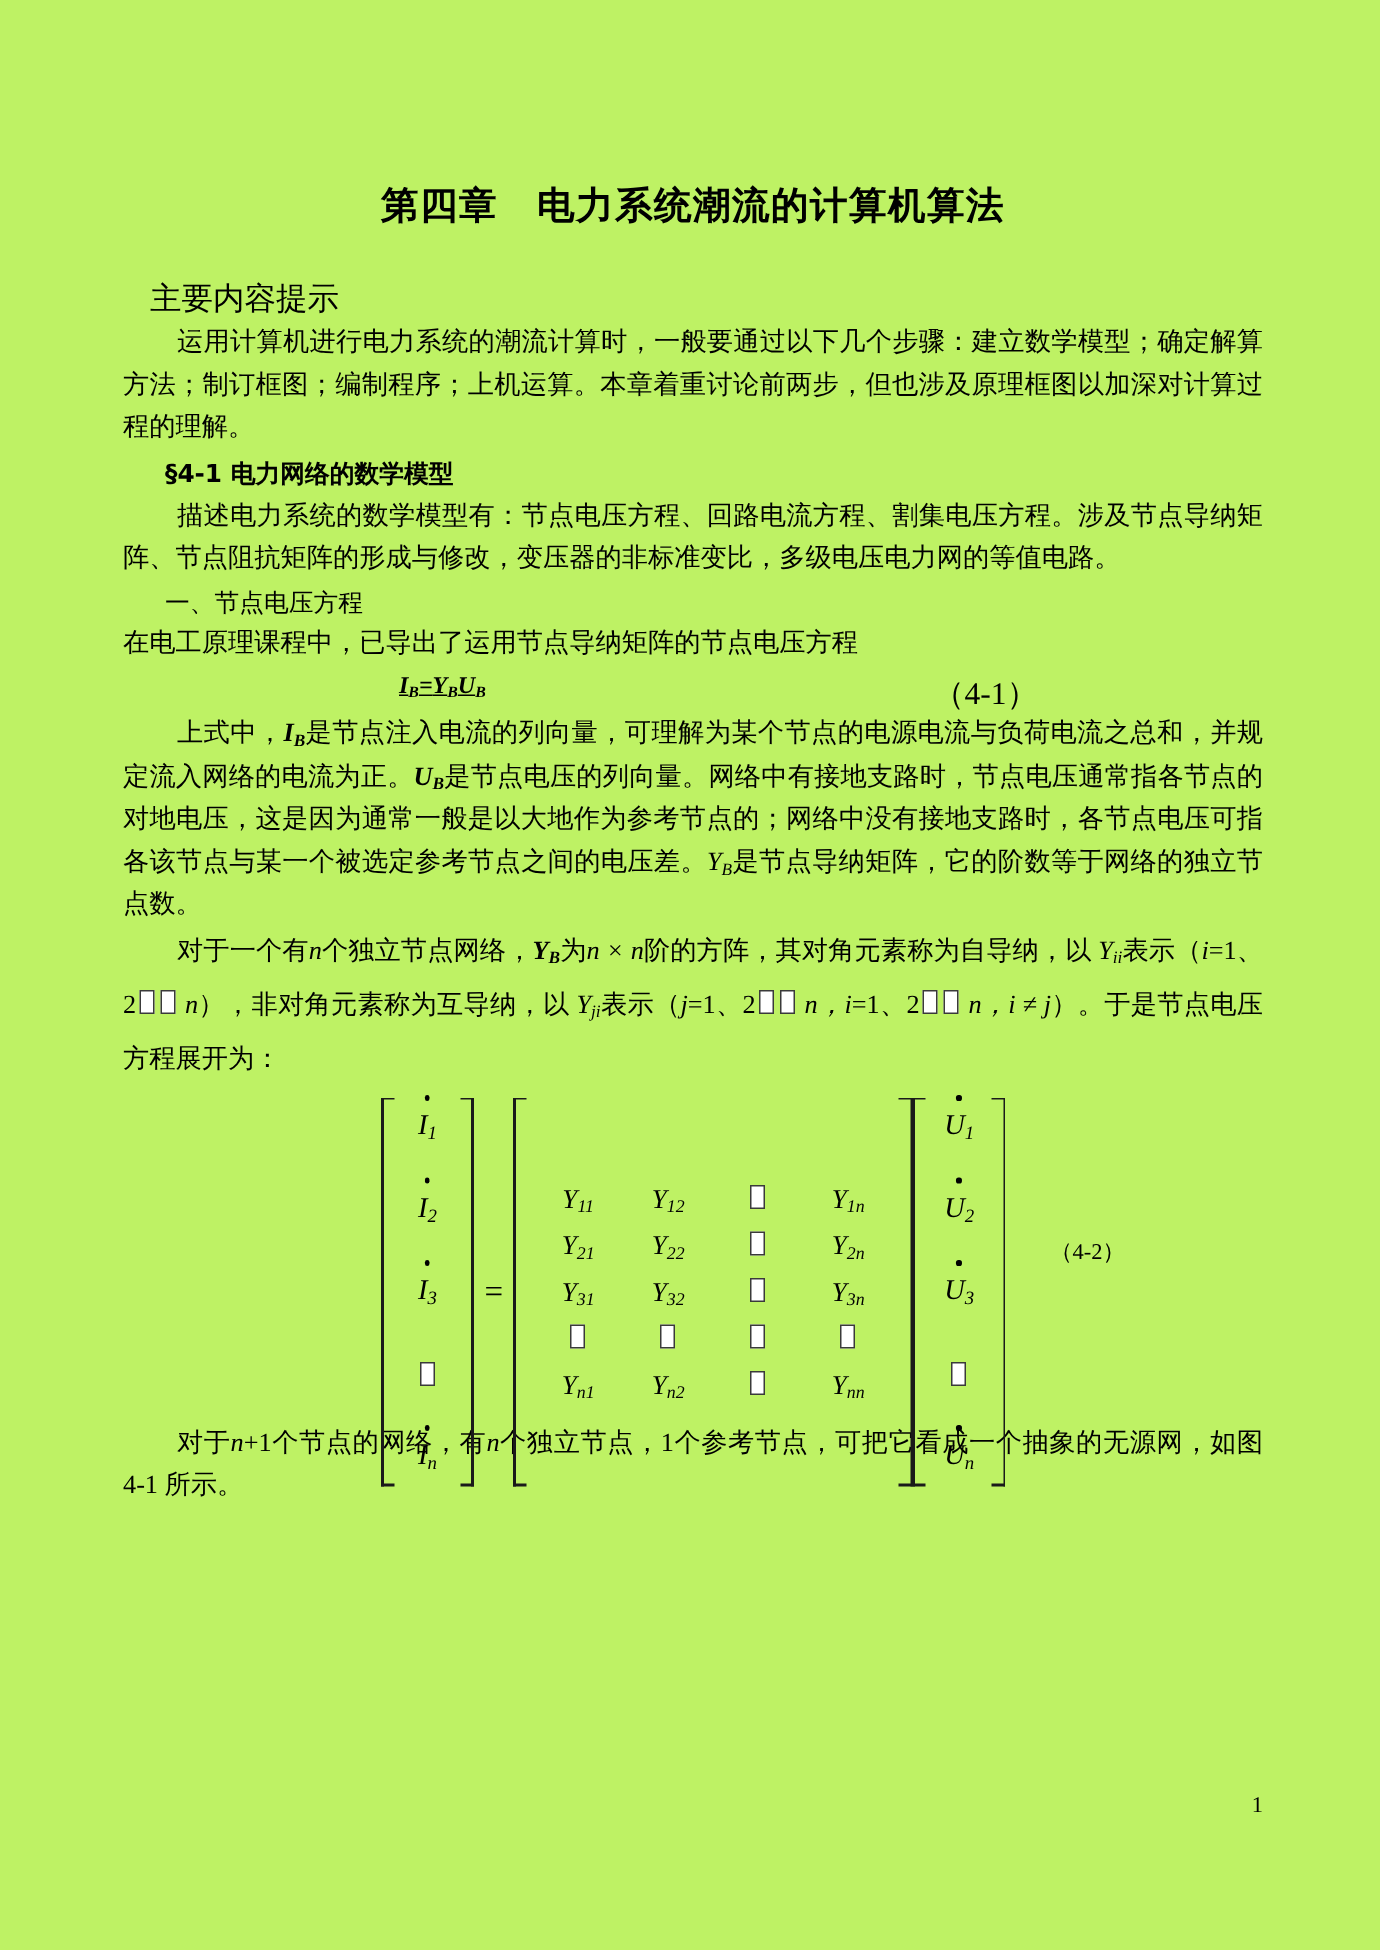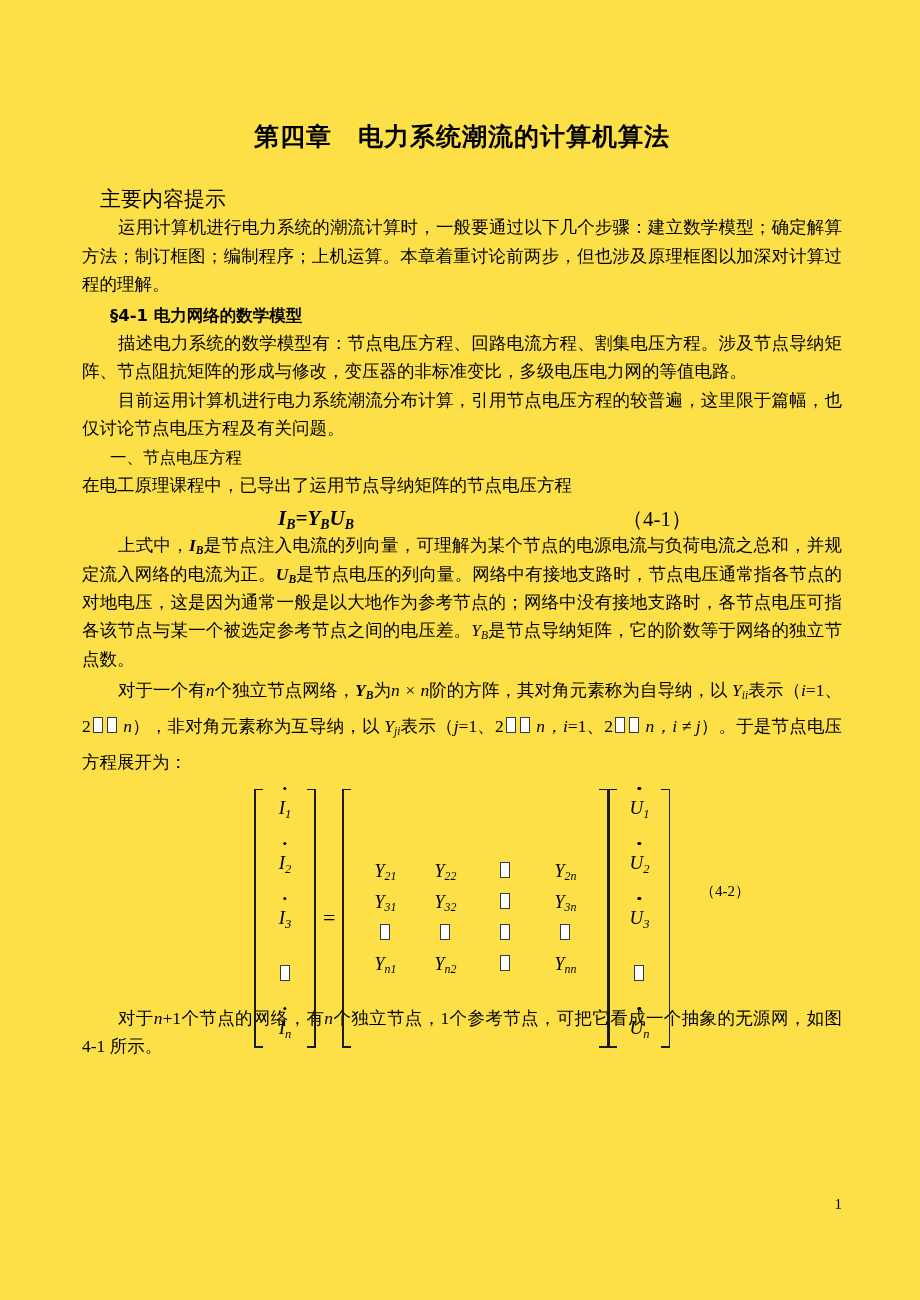--- a/index.html
+++ b/index.html
@@ -8,21 +8,21 @@
     background: #ffffff;
   }
   body {
     font-family: "Liberation Serif", "DejaVu Serif", serif;
     color: #000000;
   }
   .page {
     position: relative;
     width: 920px;
     height: 1300px;
-    background: #fde047;
+    background: #bef264;
     overflow: hidden;
   }
   .content {
     position: absolute;
     left: 82px;
     top: 0;
     width: 760px;
   }
 
   
@@ -98,26 +98,27 @@
   .eq-line {
     position: relative;
     font-size: 17.5px;
     line-height: 1.7;
     margin: 0;
     padding-top: 2px;
     height: 30px;
   }
   .eq-body {
     position: absolute;
-    left: 196px;
+    left: 184px;
     top: 2px;
     font-weight: bold;
     font-style: italic;
-    font-size: 21px;
-    font-family: "Liberation Serif", serif;
+    font-size: 16px;
+    font-family: "Liberation Serif", serif;
+    text-decoration: underline;
   }
   .eq-num {
     position: absolute;
     left: 540px;
     top: 3px;
     font-size: 21px;
     font-family: "Liberation Serif", serif;
   }
 
   
@@ -233,21 +234,20 @@
     <h1 class="chapter-title">第四章　电力系统潮流的计算机算法</h1>
 
     <h2 class="section-heading">主要内容提示</h2>
 
     <p class="body">运用计算机进行电力系统的潮流计算时，一般要通过以下几个步骤：建立数学模型；确定解算方法；制订框图；编制程序；上机运算。本章着重讨论前两步，但也涉及原理框图以加深对计算过程的理解。</p>
 
     <h3 class="sub-heading">§4-1 电力网络的数学模型</h3>
 
     <p class="body">描述电力系统的数学模型有：节点电压方程、回路电流方程、割集电压方程。涉及节点导纳矩阵、节点阻抗矩阵的形成与修改，变压器的非标准变比，多级电压电力网的等值电路。</p>
 
-    <p class="body">目前运用计算机进行电力系统潮流分布计算，引用节点电压方程的较普遍，这里限于篇幅，也仅讨论节点电压方程及有关问题。</p>
 
     <h3 class="sub-heading-2">一、节点电压方程</h3>
 
     <p class="body noindent">在电工原理课程中，已导出了运用节点导纳矩阵的节点电压方程</p>
 
     <div class="eq-line">
       <span class="eq-body"><span class="bi"><span>I</span><sub>B</sub></span><span class="bd">=</span><span class="bi"><span>Y</span><sub>B</sub></span><span class="bi"><span>U</span><sub>B</sub></span></span>
       <span class="eq-num">（4-1）</span>
     </div>
 
@@ -282,20 +282,26 @@
             <span class="foot"></span>
           </span>
 
         <span class="eqsign">=</span>
 
         <span class="brk l">
             <span class="foot"></span>
           </span>
         <span class="mtx">
           <span class="mrow">
+            <span class="mcell"><span>Y</span><sub>11</sub></span>
+            <span class="mcell"><span>Y</span><sub>12</sub></span>
+            <span class="mcell"><span class="tofu"></span></span>
+            <span class="mcell"><span>Y</span><sub>1n</sub></span>
+          </span>
+          <span class="mrow">
             <span class="mcell"><span>Y</span><sub>21</sub></span>
             <span class="mcell"><span>Y</span><sub>22</sub></span>
             <span class="mcell"><span class="tofu"></span></span>
             <span class="mcell"><span>Y</span><sub>2n</sub></span>
           </span>
           <span class="mrow">
             <span class="mcell"><span>Y</span><sub>31</sub></span>
             <span class="mcell"><span>Y</span><sub>32</sub></span>
             <span class="mcell"><span class="tofu"></span></span>
             <span class="mcell"><span>Y</span><sub>3n</sub></span>

